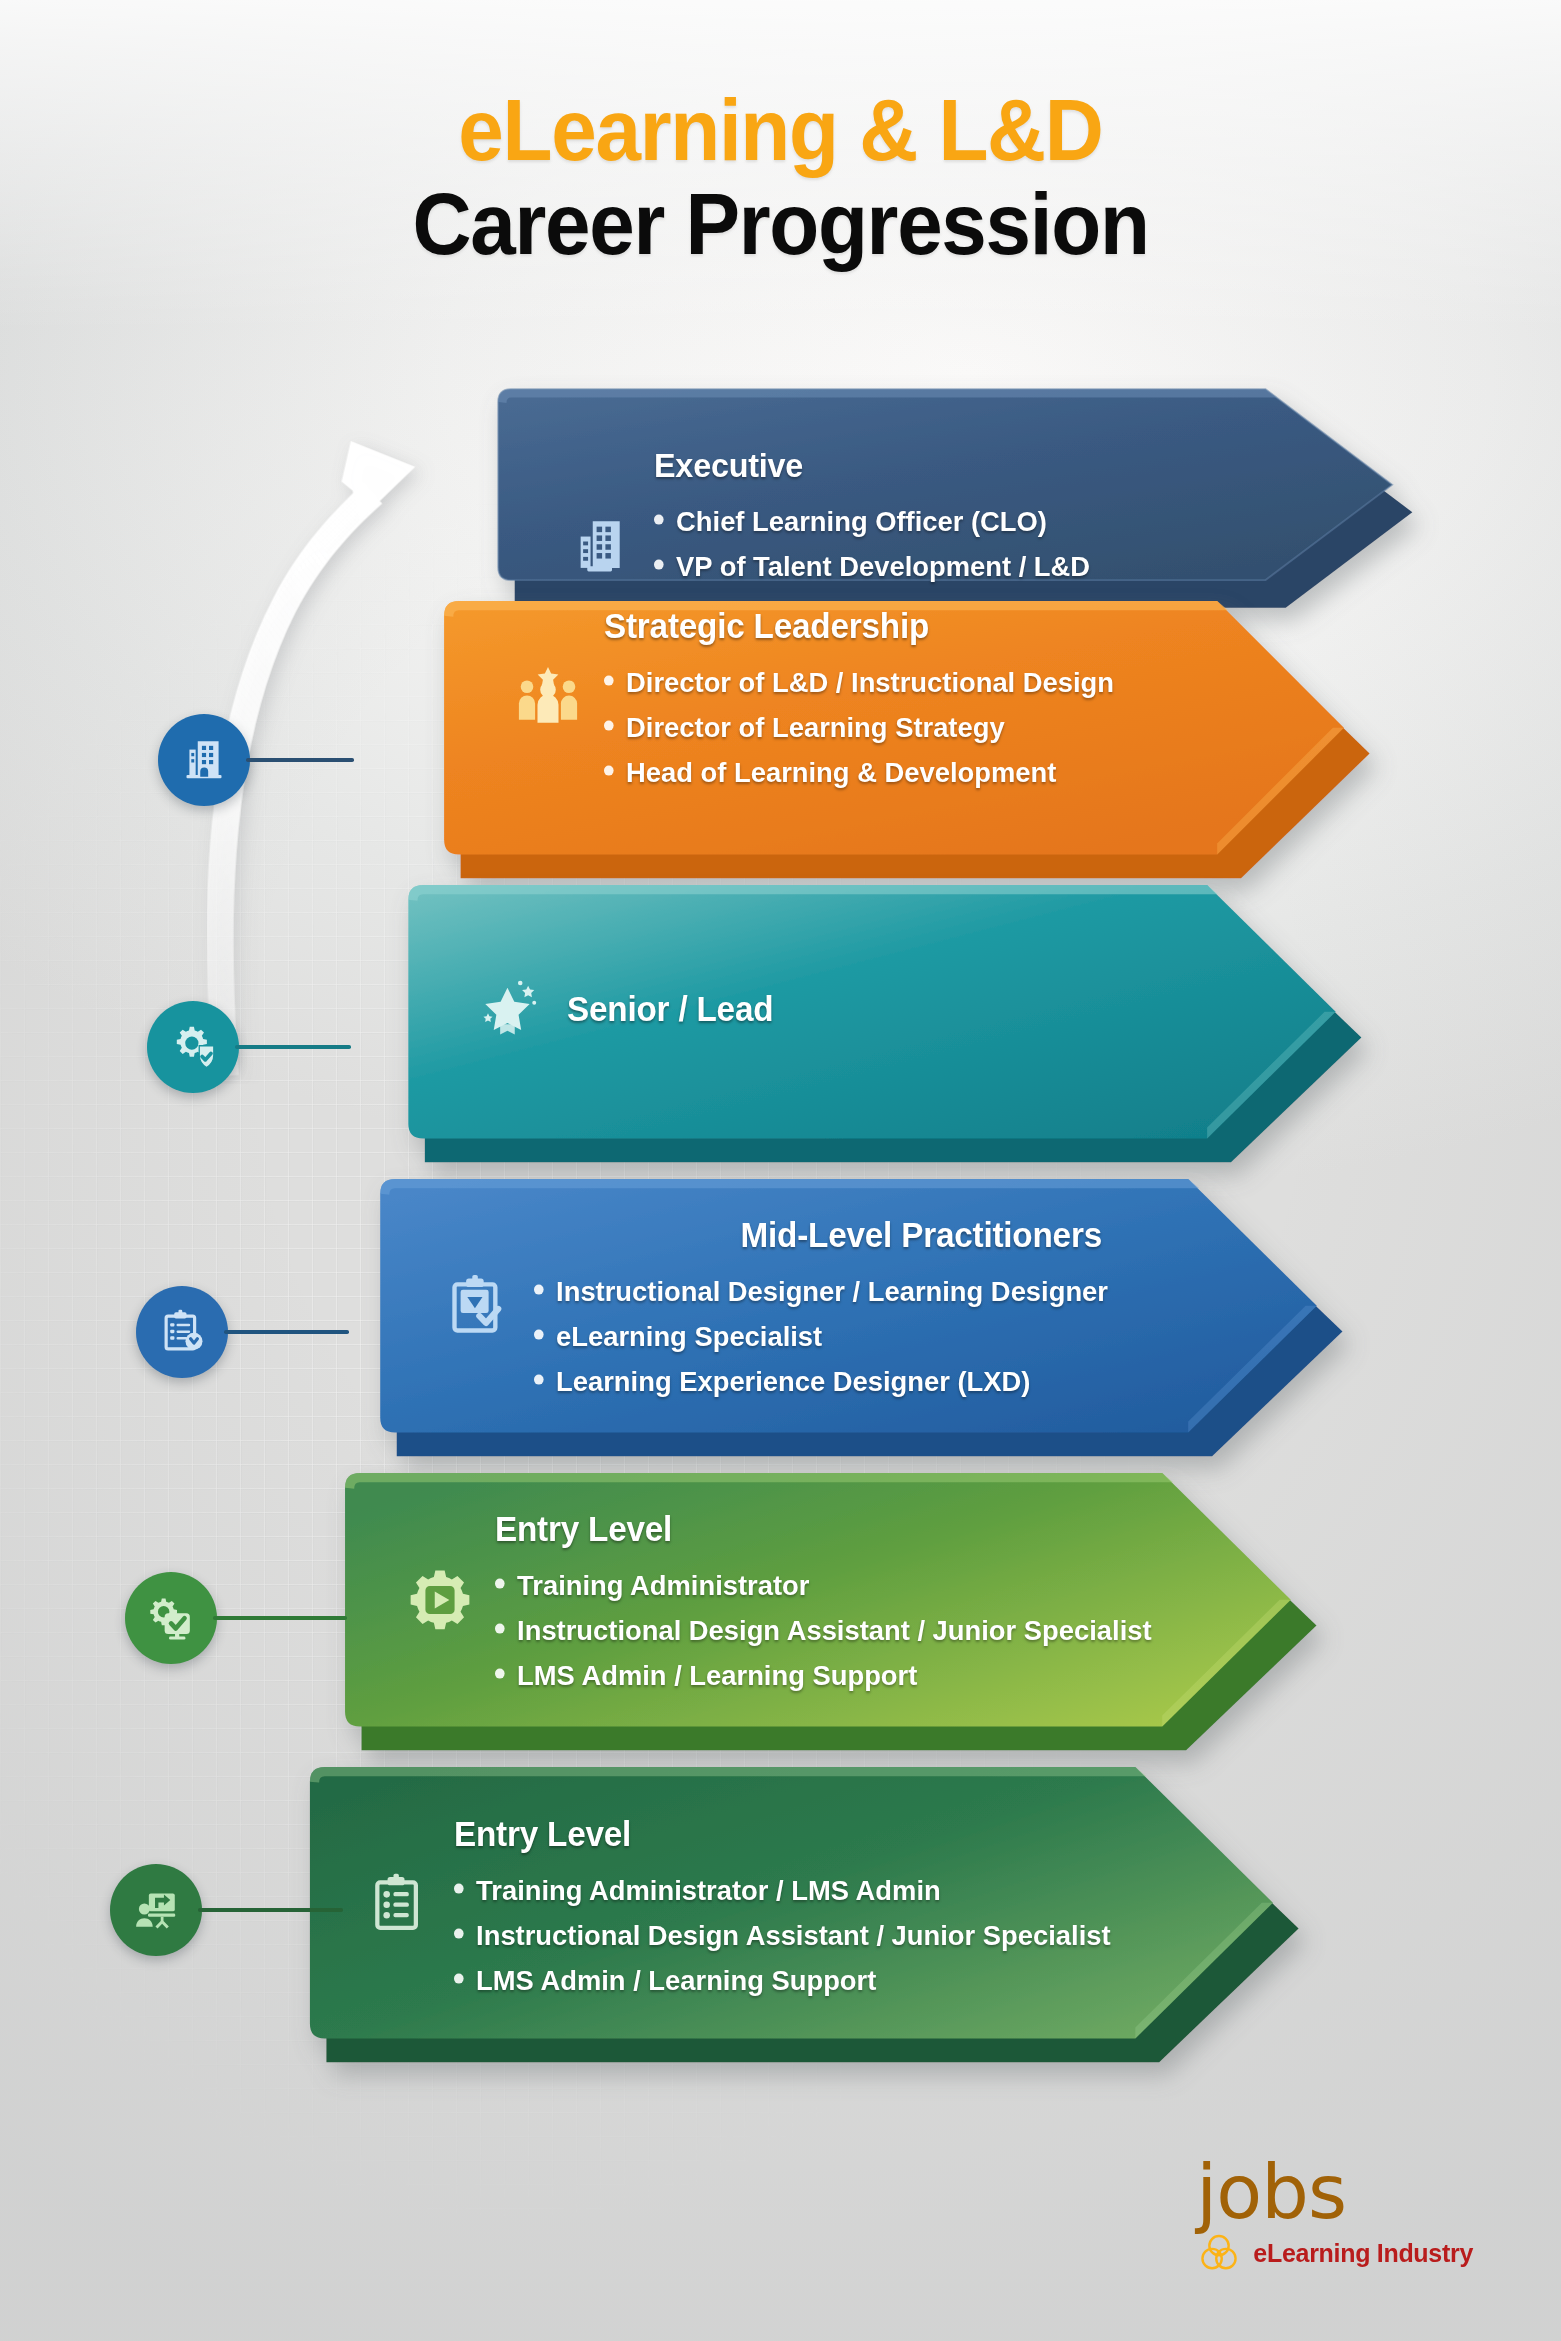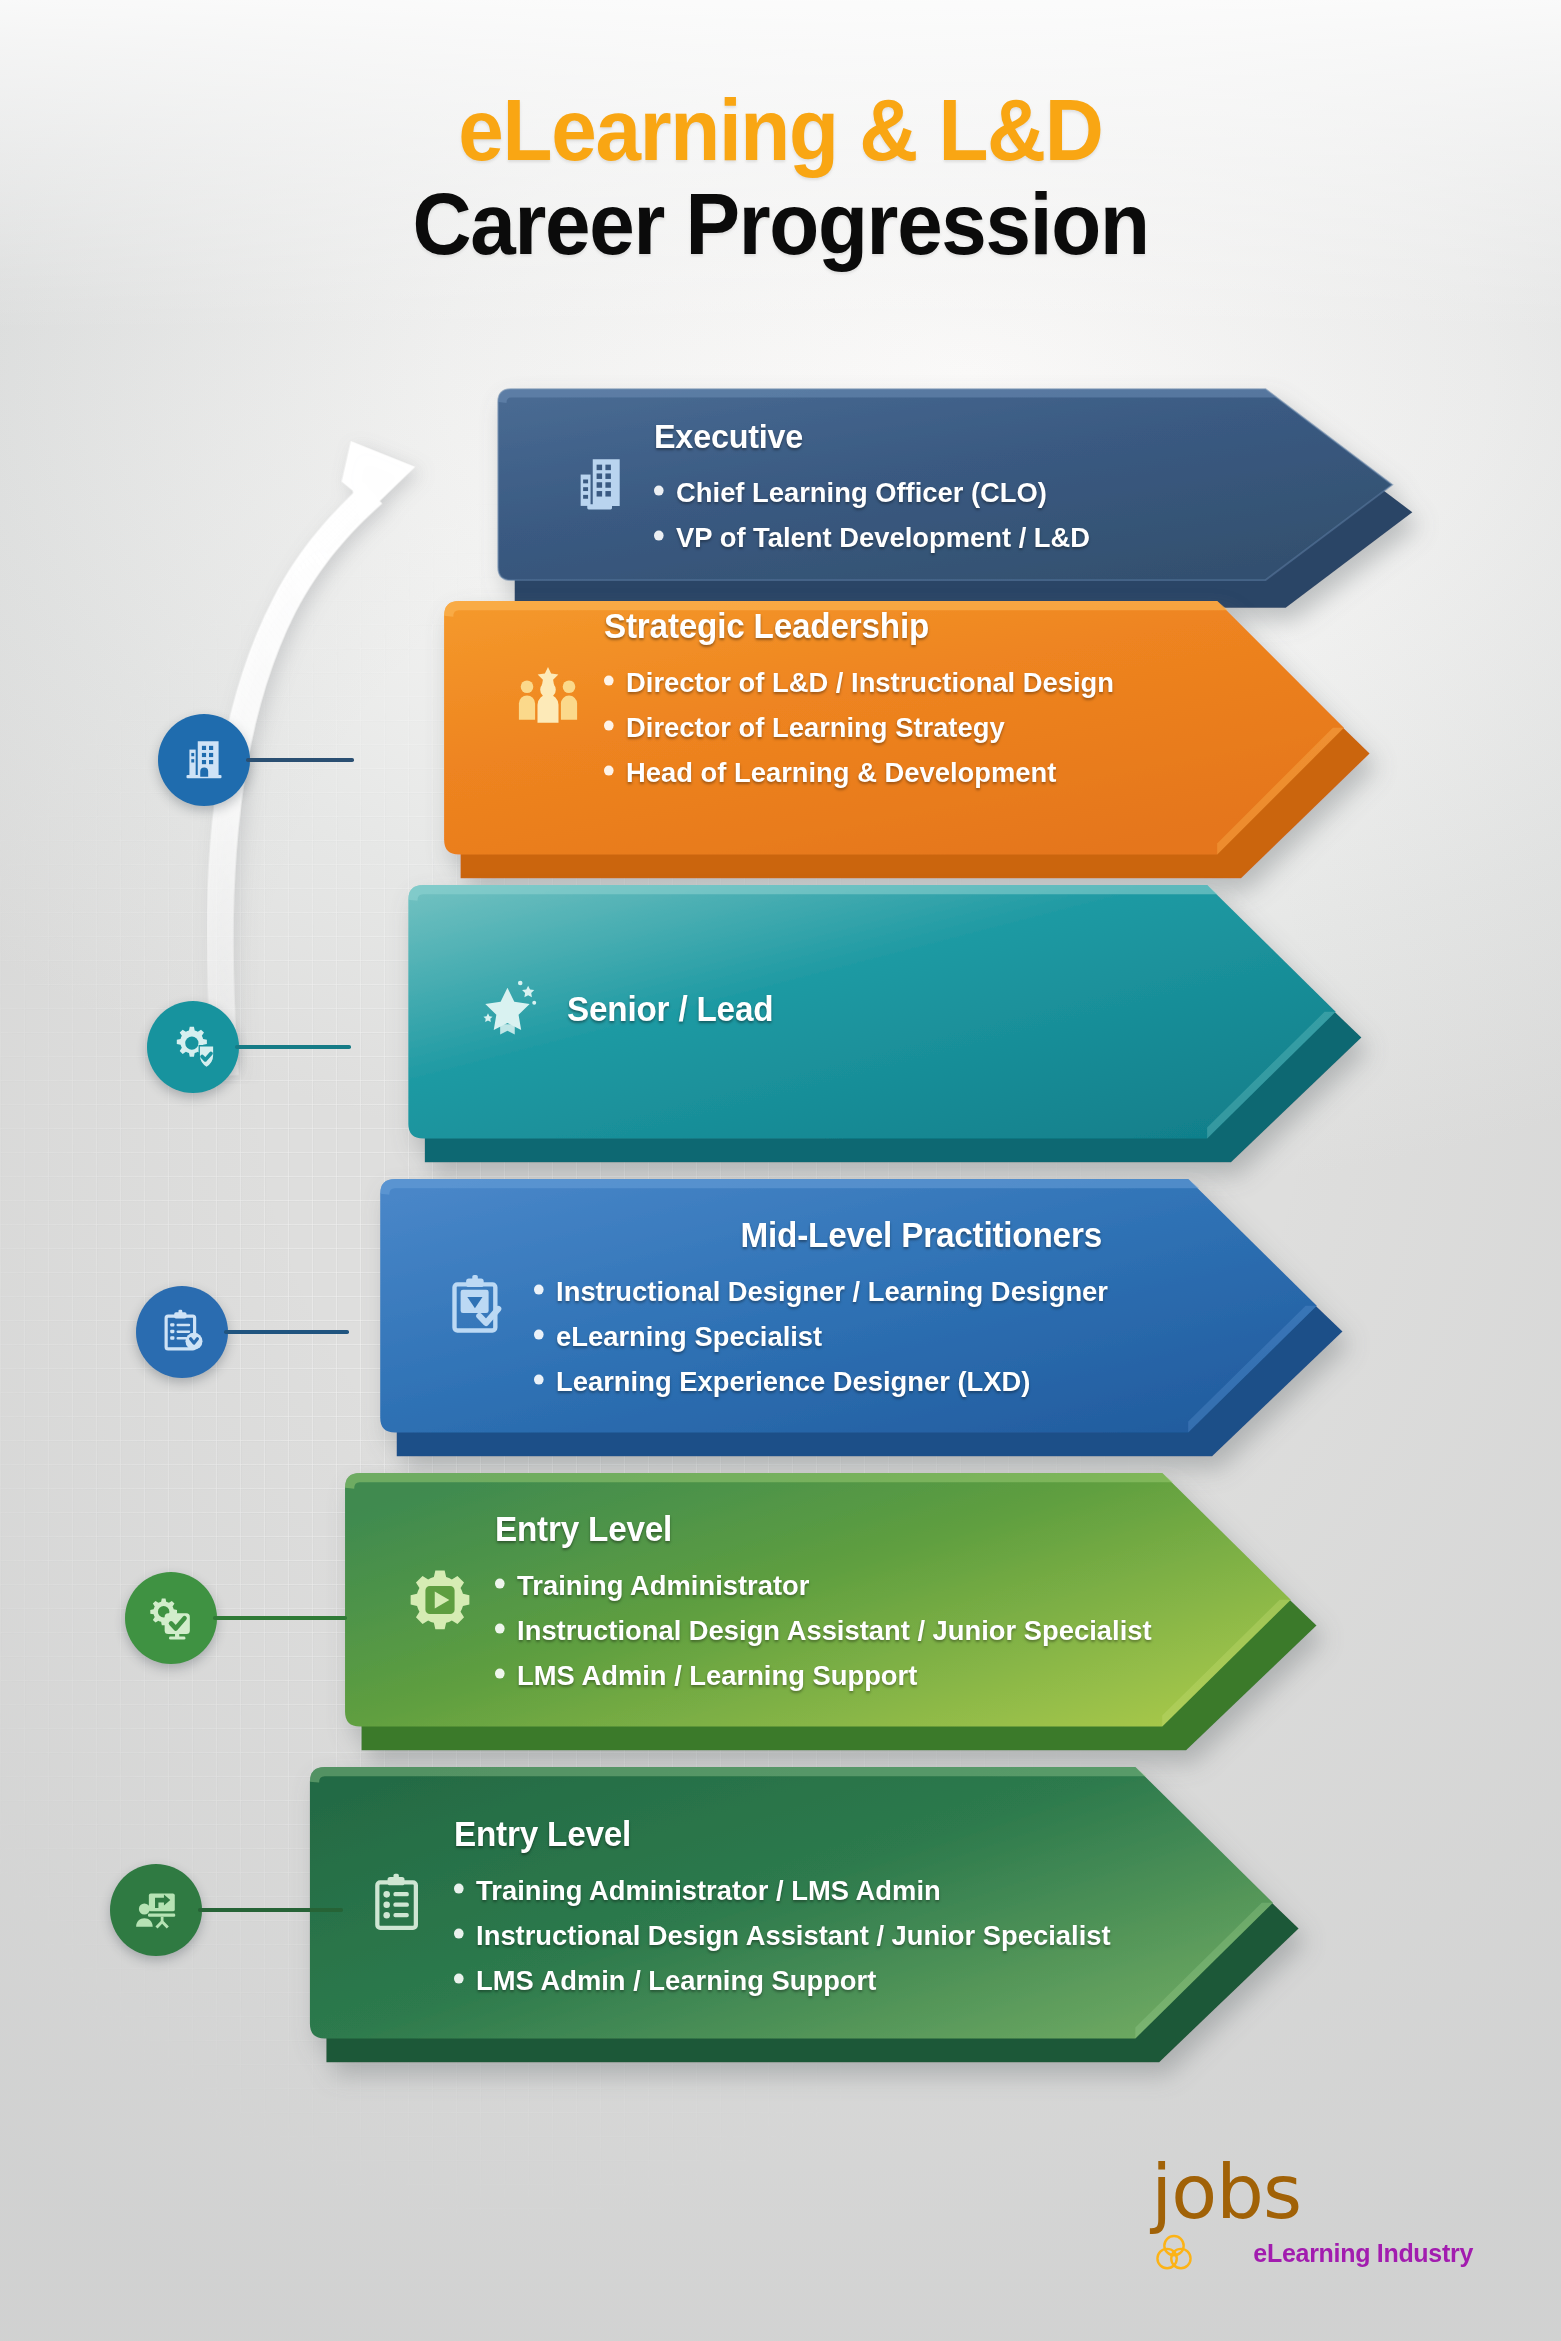--- a/index.html
+++ b/index.html
@@ -105,23 +105,22 @@
 
   
   #logo { position: absolute; right: 88px; bottom: 66px; z-index: 40; text-align: left; }
   #logo-word {
     font-size: 75px; font-weight: 400; color: #a16207;
     letter-spacing: -0.9px; line-height: .95;
     font-family: "DejaVu Sans", sans-serif;
   }
   #logo-row { display: flex; align-items: center; gap: 11px; margin-top: 1.8px; }
   #logo-sub {
-    font-size: 25px; font-weight: 700; color: #a21caf;
+    font-size: 25px; font-weight: 700; color: #b91c1c;
     letter-spacing: -0.3px;
-    margin-left: 45px;
   }
 </style>
 </head>
 <body>
 
 <div id="bg-base"></div>
 <div id="bg-grid"></div>
 <div id="bg-vignette"></div>
 <div id="bg-topsheen"></div>
 
@@ -258,21 +257,21 @@
         <feDropShadow dx="8" dy="14" stdDeviation="13" flood-color="#6d7378" flood-opacity="0.40"></feDropShadow>
       </filter>
     </defs>
     <g filter="url(#sh1)">
       <path d="M22 26 L862 26 L1000 130 L862 234 L22 234 Z" fill="#2c4566" transform="translate(18,16)"></path>
       <path d="M22 26 Q22 12 36 12 L858 12 L996 116 L858 220 L36 220 Q22 220 22 206 Z" fill="url(#g1f)"></path>
       <path d="M22 26 Q22 12 36 12 L858 12 L996 116 L858 220 L36 220 Q22 220 22 206 Z" fill="none" stroke="#5b7ba3" stroke-width="2" opacity="0.55"></path>
       <path d="M22 26 Q22 12 36 12 L858 12 L870 21 L36 21 Q31 21 31 27 Z" fill="#6b8cb4" opacity="0.55"></path>
     </g>
   </svg>
-  <div class="band-content" style="left:51px; top:11px; width:808px; height:191px; padding-left:39px;">
+  <div class="band-content" style="left:51px; top:11px; width:808px; height:191px; padding-left:39px;align-items:flex-end;">
     <div class="band-icon">
       <svg width="66" height="66" viewBox="0 0 24 24">
         <g fill="#b9d4ef">
           <path d="M4.6 8.2h3.6v11.4H4.6z"></path>
             <path d="M9.0 2.6h9.8v17h-9.8z"></path>
           <rect x="7.0" y="19.0" width="9.0" height="1.9" rx="0.5"></rect>
         </g>
         <g fill="#3a5a82">
           <rect x="10.4" y="4.6" width="2" height="2"></rect>
             <rect x="13.6" y="4.6" width="2" height="2"></rect>

